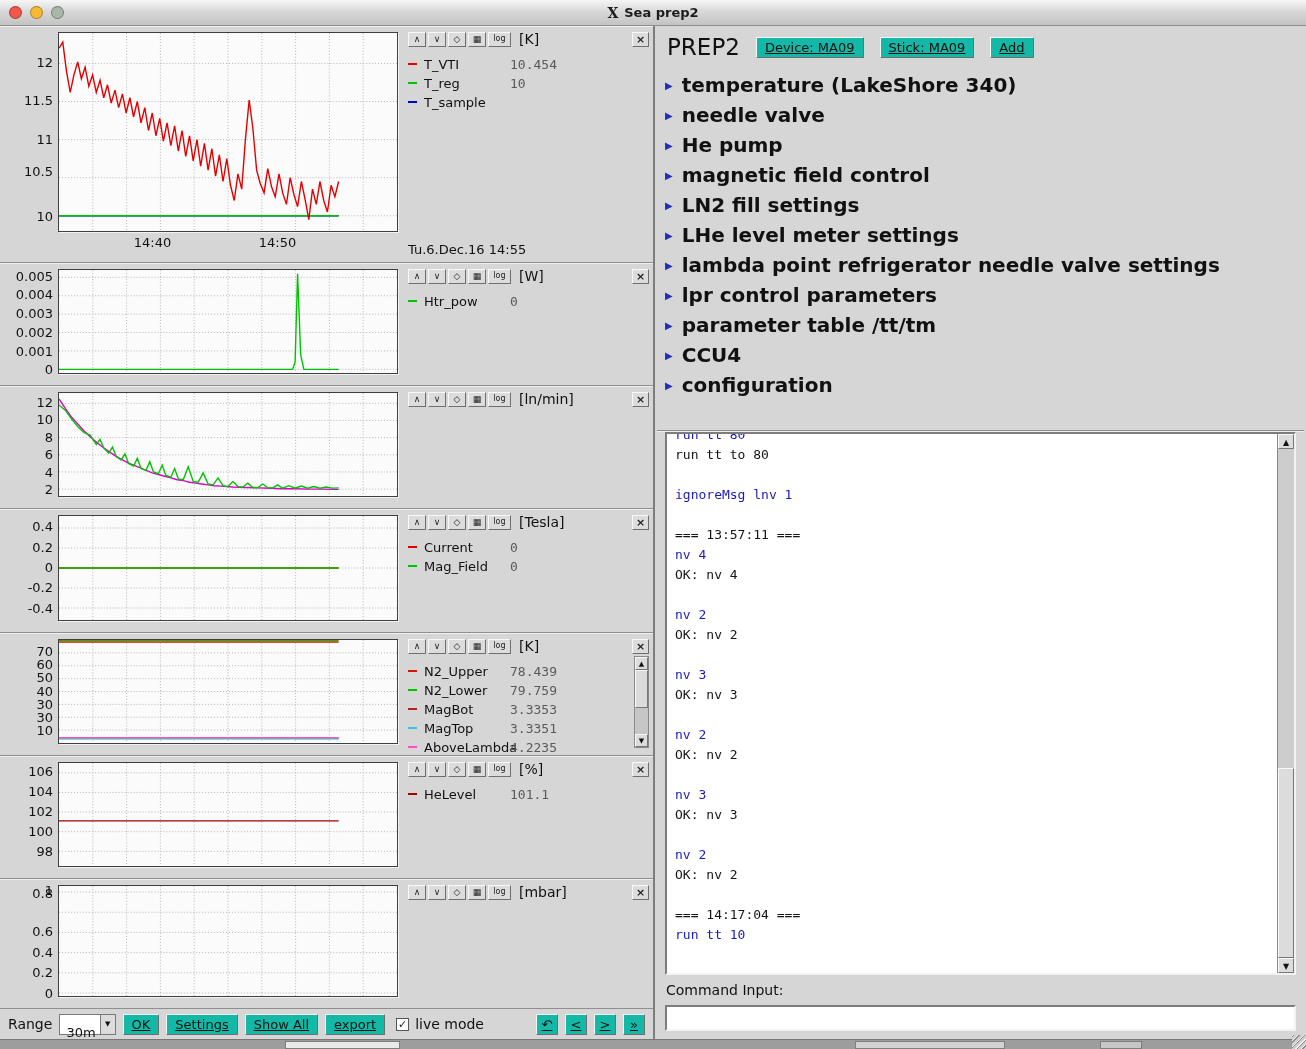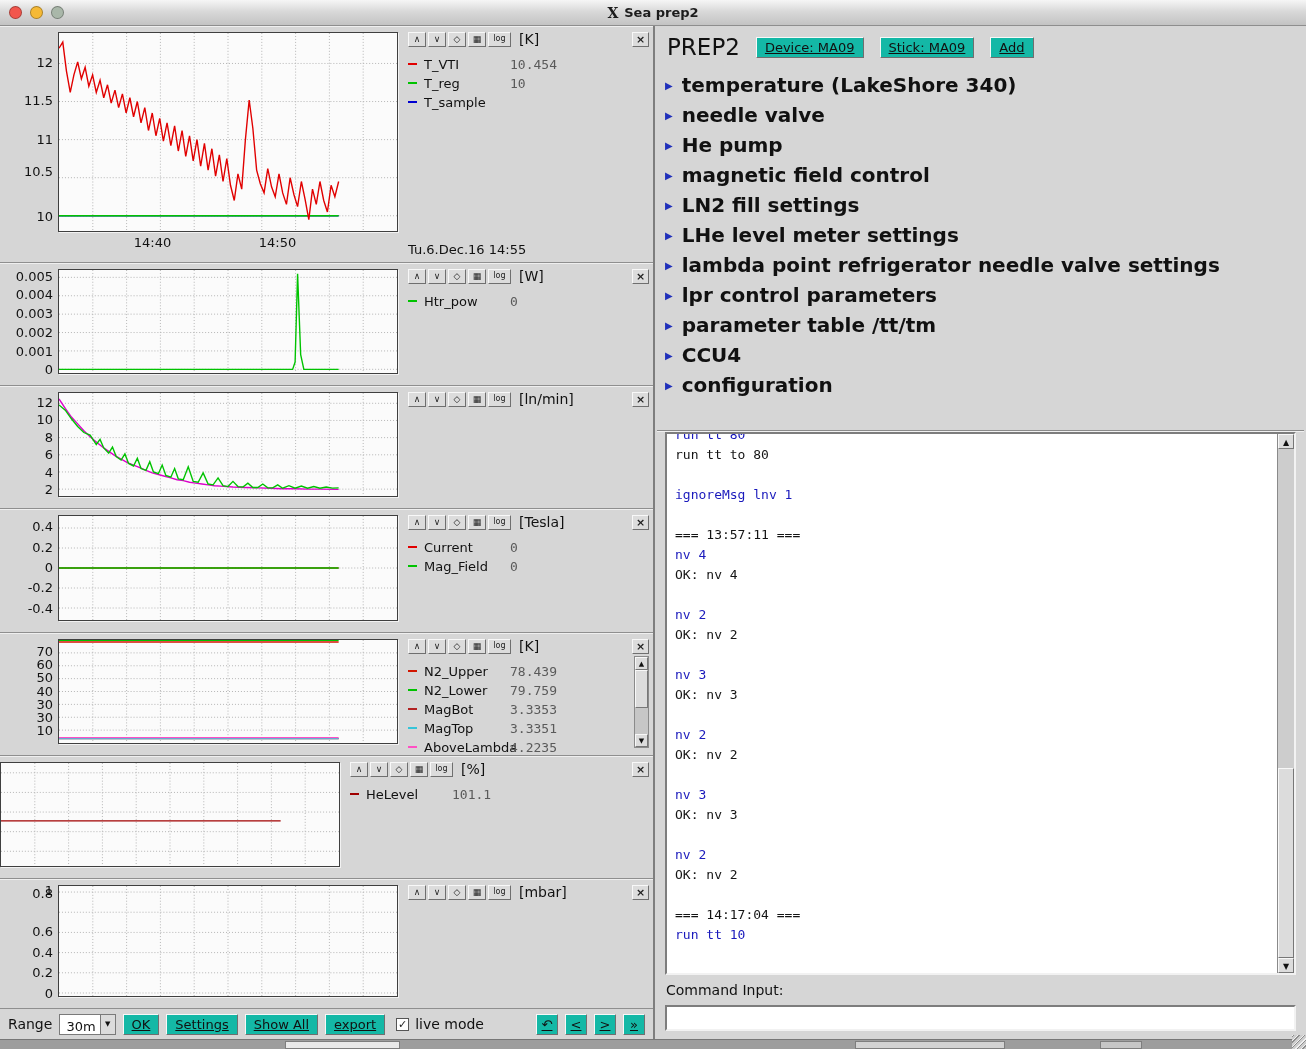--- a/index.html
+++ b/index.html
@@ -53,21 +53,21 @@
   .ls-thumb { position:absolute; left:0; right:0; top:0; height:60%;
               background:#dcdcdc; border:1px solid; border-color:#f8f8f8 #777 #777 #f8f8f8; }
 
   
   .footer { height:30px; display:flex; align-items:center; gap:7px; padding:0 8px; }
   .btn { padding:2px 8px; font-size:13px; font-family:inherit; background:#14b8a6; color:#111;
          border:1px solid; border-color:#f8f8f8 #6f6f6f #6f6f6f #f8f8f8;text-decoration:underline; }
   .btn.nav { width:22px; padding:2px 0; text-align:center; }
   .flabel { font-size:14px; }
   .combo { display:flex; align-items:center; height:21px; background:#fff; border:1px solid #7a7a7a; }
-  .combo-text { padding:4px 4px 0 6px; font-size:13px; }
+  .combo-text { padding:16px 4px 0 6px; font-size:13px; }
   .combo-arrow { width:15px; height:19px; background:#dcdcdc; border-left:1px solid #7a7a7a;
                  font-size:7px; display:flex; align-items:center; justify-content:center; }
   .live { display:flex; align-items:center; margin-left:4px; font-size:14px; }
   .checkbox { width:13px; height:13px; background:#fff; border:1px solid #555; margin-right:6px;
               display:inline-flex; align-items:center; justify-content:center; font-size:11px; font-weight:bold; color:#222; }
   .fsp { flex:1; }
 
   
   .prep-header { height:36px; display:flex; align-items:center; gap:16px; padding:6px 8px 0 12px; }
   .prep-title { font-size:23px; color:#111; }
@@ -421,20 +421,27 @@
             <div class="legend-scroll">
               <div class="ls-arrow">▲</div>
               <div class="ls-trough">
                 <div class="ls-thumb"></div>
               </div>
               <div class="ls-arrow">▼</div>
             </div>
           </div>
         </div>
         <div class="chart-row" style="height: 123px;">
+          <div class="yaxis">
+            <div class="ytick-label" style="top: 8px;">106</div>
+            <div class="ytick-label" style="top: 28px;">104</div>
+            <div class="ytick-label" style="top: 48px;">102</div>
+            <div class="ytick-label" style="top: 68px;">100</div>
+            <div class="ytick-label" style="top: 88px;">98</div>
+          </div>
           <div class="plot-col">
             <div class="plot" style="width: 340px; height: 105px;">
               <svg viewBox="0 0 340 105" preserveAspectRatio="none">
                 <g>
                   <line x1="34" y1="0" x2="34" y2="105" stroke="#b4b4b4" stroke-dasharray="1 2"></line>
                   <line x1="68" y1="0" x2="68" y2="105" stroke="#b4b4b4" stroke-dasharray="1 2"></line>
                   <line x1="102" y1="0" x2="102" y2="105" stroke="#b4b4b4" stroke-dasharray="1 2"></line>
                   <line x1="136" y1="0" x2="136" y2="105" stroke="#b4b4b4" stroke-dasharray="1 2"></line>
                   <line x1="170" y1="0" x2="170" y2="105" stroke="#b4b4b4" stroke-dasharray="1 2"></line>
                   <line x1="204" y1="0" x2="204" y2="105" stroke="#b4b4b4" stroke-dasharray="1 2"></line>

